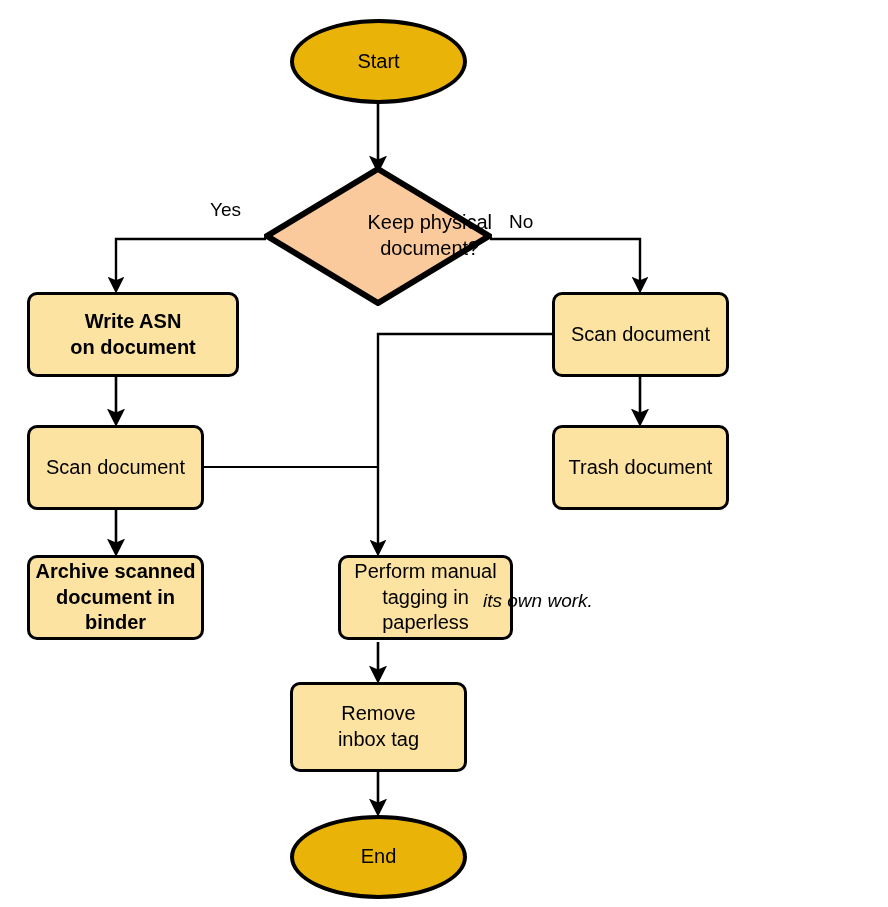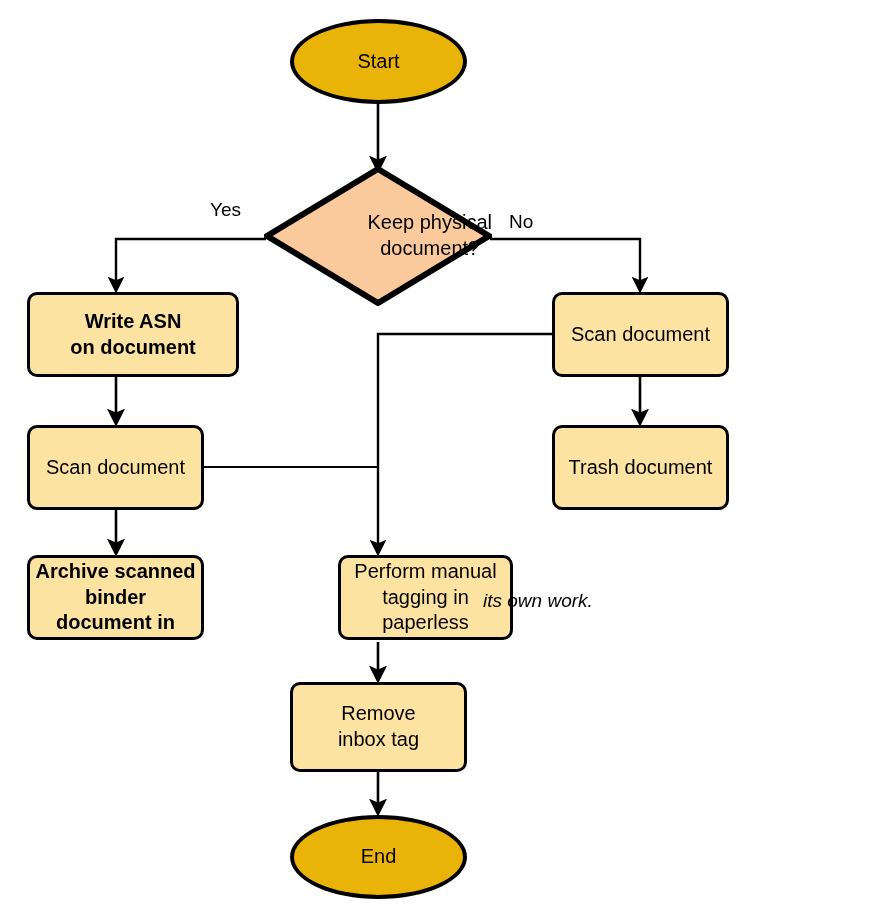--- a/index.html
+++ b/index.html
@@ -149,22 +149,22 @@
     </span>
   </div>
 
   <div class="node node-process" style="left:27px; top:425px; width:177px; height:85px;">
     <span>Scan document</span>
   </div>
 
   <div class="node node-process" style="left:27px; top:555px; width:177px; height:85px;font-weight:bold;">
     <span>
       <span class="nowrap-line">Archive scanned</span>
+      <span class="nowrap-line">document in</span>
       <span class="nowrap-line">binder</span>
-      <span class="nowrap-line">document in</span>
     </span>
   </div>
 
   <div class="node node-process" style="left:552px; top:292px; width:177px; height:85px;">
     <span>Scan document</span>
   </div>
 
   <div class="node node-process" style="left:552px; top:425px; width:177px; height:85px;text-align:center;">
     <span>Trash document</span>
   </div>

